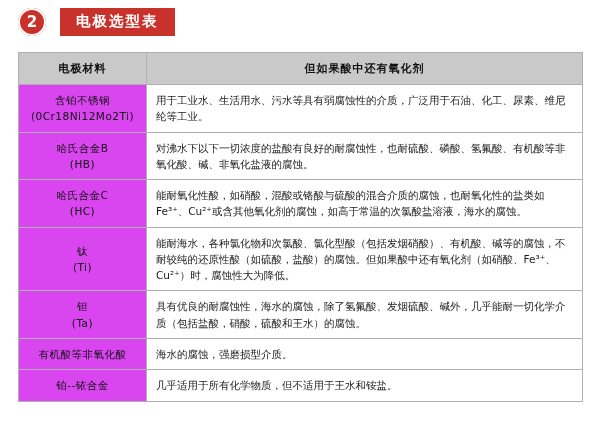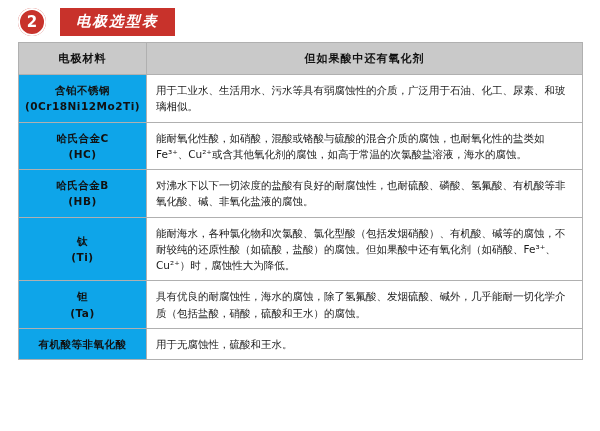--- a/index.html
+++ b/index.html
@@ -46,26 +46,26 @@
   .title-bar {
     margin-left: 14px;
     background: #c8322b;
     color: #ffffff;
     font-size: 14.5px;
     font-weight: bold;
     letter-spacing: 2px;
     padding: 5px 16px 6px 16px;
     line-height: 1.2;
     white-space: nowrap;
-    font-style: italic;
   }
   
   .table-wrap {
     padding: 0 18px;
     box-sizing: border-box;
+    margin-top: 10px;
   }
   table.spec {
     border-collapse: collapse;
     width: 564px;
     table-layout: fixed;
     border: 1px solid #b0b0b0;
   }
   table.spec th, table.spec td {
     border: 1px solid #b0b0b0;
     vertical-align: middle;
@@ -77,23 +77,23 @@
     color: #111111;
     font-weight: bold;
     font-size: 11px;
     text-align: center;
     padding: 7px 4px;
     letter-spacing: 1px;
   }
   col.c1 { width: 128px; }
   col.c2 { width: 436px; }
   td.mat {
-    background: #0ea5e9;
+    background: #d946ef;
     color: #111111;
-    font-weight: bold;
+    font-weight: normal;
     text-align: center;
     padding: 6px 4px;
     font-size: 10.5px;
     letter-spacing: 0.5px;
   }
   td.mat .l2 { display: block; }
   td.desc {
     background: #ffffff;
     color: #1a1a1a;
     padding: 7px 9px 7px 9px;
@@ -126,39 +126,39 @@
           <th>但如果酸中还有氧化剂</th>
         </tr>
       </thead>
       <tbody>
         <tr>
           <td class="mat">
             <span class="l2">含铂不锈钢</span>
             <span class="l2">(0Cr18Ni12Mo2Ti)</span>
           </td>
           <td class="desc">
-            <p>用于工业水、生活用水、污水等具有弱腐蚀性的介质，广泛用于石油、化工、尿素、和玻璃相似。</p>
+            <p>用于工业水、生活用水、污水等具有弱腐蚀性的介质，广泛用于石油、化工、尿素、维尼纶等工业。</p>
+          </td>
+        </tr>
+        <tr>
+          <td class="mat">
+            <span class="l2">哈氏合金B</span>
+            <span class="l2">(HB)</span>
+          </td>
+          <td class="desc">
+            <p>对沸水下以下一切浓度的盐酸有良好的耐腐蚀性，也耐硫酸、磷酸、氢氟酸、有机酸等非氧化酸、碱、非氧化盐液的腐蚀。</p>
           </td>
         </tr>
         <tr>
           <td class="mat">
             <span class="l2">哈氏合金C</span>
             <span class="l2">(HC)</span>
           </td>
           <td class="desc">
             <p>能耐氧化性酸，如硝酸，混酸或铬酸与硫酸的混合介质的腐蚀，也耐氧化性的盐类如Fe³⁺、Cu²⁺或含其他氧化剂的腐蚀，如高于常温的次氯酸盐溶液，海水的腐蚀。</p>
-          </td>
-        </tr>
-        <tr>
-          <td class="mat">
-            <span class="l2">哈氏合金B</span>
-            <span class="l2">(HB)</span>
-          </td>
-          <td class="desc">
-            <p>对沸水下以下一切浓度的盐酸有良好的耐腐蚀性，也耐硫酸、磷酸、氢氟酸、有机酸等非氧化酸、碱、非氧化盐液的腐蚀。</p>
           </td>
         </tr>
         <tr>
           <td class="mat">
             <span class="l2">钛</span>
             <span class="l2">(Ti)</span>
           </td>
           <td class="desc">
             <p>能耐海水，各种氯化物和次氯酸、氯化型酸（包括发烟硝酸）、有机酸、碱等的腐蚀，不耐较纯的还原性酸（如硫酸，盐酸）的腐蚀。但如果酸中还有氧化剂（如硝酸、Fe³⁺、Cu²⁺）时，腐蚀性大为降低。</p>
           </td>
@@ -170,20 +170,28 @@
           </td>
           <td class="desc">
             <p>具有优良的耐腐蚀性，海水的腐蚀，除了氢氟酸、发烟硫酸、碱外，几乎能耐一切化学介质（包括盐酸，硝酸，硫酸和王水）的腐蚀。</p>
           </td>
         </tr>
         <tr>
           <td class="mat">
             <span class="l2">有机酸等非氧化酸</span>
           </td>
           <td class="desc">
-            <p>用于无腐蚀性，硫酸和王水。</p>
+            <p>海水的腐蚀，强磨损型介质。</p>
+          </td>
+        </tr>
+        <tr>
+          <td class="mat">
+            <span class="l2">铂--铱合金</span>
+          </td>
+          <td class="desc">
+            <p>几乎适用于所有化学物质，但不适用于王水和铵盐。</p>
           </td>
         </tr>
       </tbody>
     </table>
   </div>
 
 </div>
 
 </body></html>

